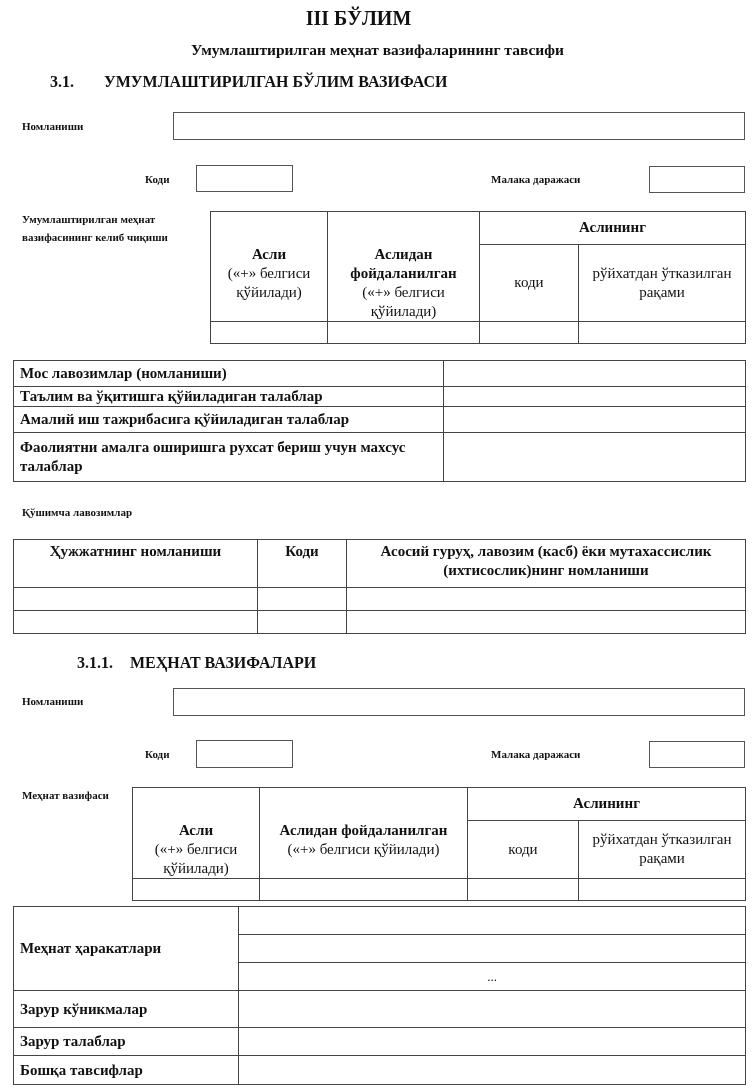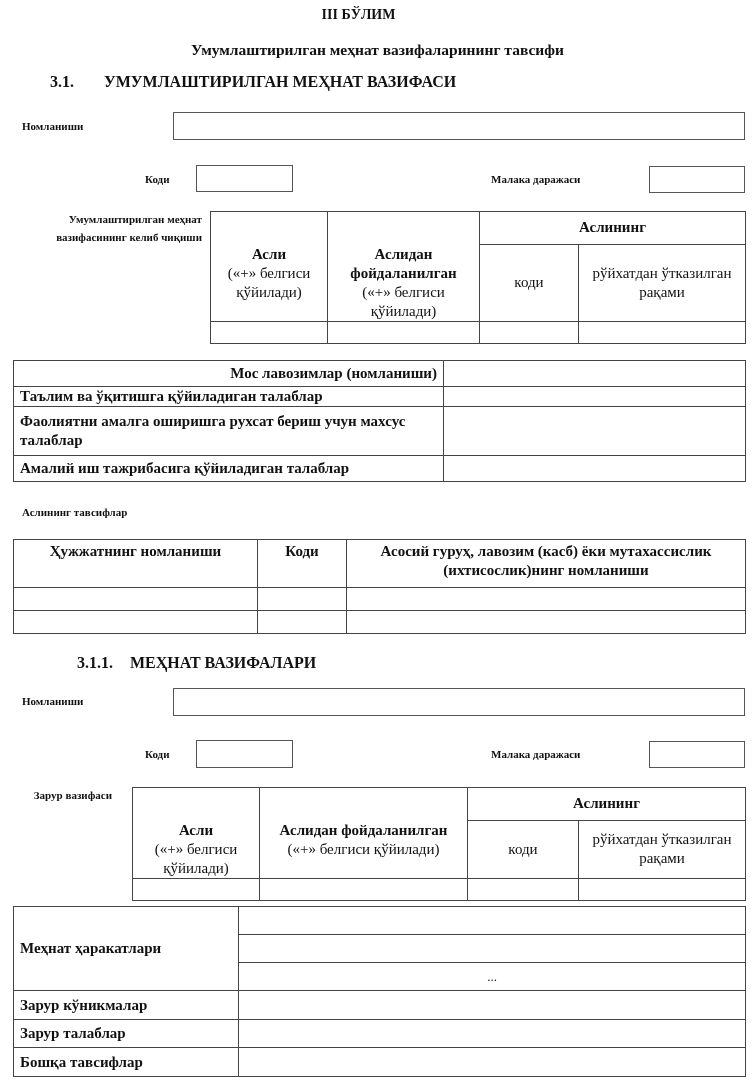--- a/index.html
+++ b/index.html
@@ -1,38 +1,38 @@
 <!DOCTYPE html>
 <html><head>
 <meta charset="utf-8">
 <style>
   html, body { margin: 0; padding: 0; background: #ffffff; }
   body {
     width: 755px; height: 1088px; position: relative; overflow: hidden;
     font-family: "Liberation Serif", "DejaVu Serif", serif; color: #111;
   }
-  .abs { position: absolute; text-align: right; }
-  .title { left: 0; width: 717px; text-align: center; font-size: 14px; font-weight: bold; }
+  .abs { position: absolute; }
+  .title { left: 0; width: 717px; text-align: center; font-size: 20px; font-weight: bold; }
   .subtitle { left: 0; width: 755px; text-align: center; font-size: 15.5px; font-weight: bold; }
   .heading { font-size: 16px; font-weight: bold; }
   .label { font-size: 11px; font-weight: bold; line-height: 18px; }
   .box { border: 1px solid #555; background: #fff; box-sizing: border-box; }
   table { border-collapse: collapse; position: absolute; table-layout: fixed; }
   td { border: 1px solid #444; padding: 0 6px; font-size: 15px; line-height: 19px; vertical-align: middle; box-sizing: border-box; }
   td.c { text-align: center; vertical-align: top; }
   .hb { font-weight: bold; margin-top: 31px; }
 </style>
 </head>
 <body>
 
 <div class="abs title" style="top:7px;">III БЎЛИМ</div>
 <div class="abs subtitle" style="top:41px;">Умумлаштирилган меҳнат вазифаларининг тавсифи</div>
 
 <div class="abs heading" style="top:73px; left:50px;">3.1.</div>
-<div class="abs heading" style="top:73px; left:104px;">УМУМЛАШТИРИЛГАН МЕҲНАТ ВАЗИФАСИ</div>
+<div class="abs heading" style="top:73px; left:104px;">УМУМЛАШТИРИЛГАН БЎЛИМ ВАЗИФАСИ</div>
 
 <div class="abs label" style="top:117px; left:22px;">Номланиши</div>
 <div class="abs box" style="top:112px; left:173px; width:572px; height:28px;"></div>
 
 <div class="abs label" style="top:170px; left:145px;">Коди</div>
 <div class="abs box" style="top:165px; left:196px; width:97px; height:27px;"></div>
 <div class="abs label" style="top:170px; left:491px;">Малака даражаси</div>
 <div class="abs box" style="top:166px; left:649px; width:96px; height:27px;"></div>
 
 <div class="abs label" style="top:210px; left:22px; width:180px;">Умумлаштирилган меҳнат вазифасининг келиб чиқиши</div>
@@ -68,40 +68,40 @@
   </tr>
 </tbody>
   </table>
 
 <table style="top:360px; left:13px; width:732px;">
   <colgroup>
       <col style="width:430px">
       <col style="width:302px">
     </colgroup>
   <tbody>
-      <tr style="height:26px;text-align:right;">
+      <tr style="height:26px;">
     <td class="hb">Мос лавозимлар (номланиши)</td>
     <td></td>
   </tr>
   <tr style="height:16px;">
     <td class="hb">Таълим ва ўқитишга қўйиладиган талаблар</td>
     <td></td>
   </tr>
+  <tr style="height:26px;">
+    <td class="hb">Амалий иш тажрибасига қўйиладиган талаблар</td>
+    <td></td>
+  </tr>
   <tr style="height:49px;">
     <td class="hb">Фаолиятни амалга оширишга рухсат бериш учун махсус талаблар</td>
     <td></td>
   </tr>
-  <tr style="height:26px;">
-    <td class="hb">Амалий иш тажрибасига қўйиладиган талаблар</td>
-    <td></td>
-  </tr>
-</tbody>
-  </table>
-
-<div class="abs label" style="top:503px; left:22px;">Аслининг тавсифлар</div>
+</tbody>
+  </table>
+
+<div class="abs label" style="top:503px; left:22px;">Қўшимча лавозимлар</div>
 
 <table style="top:539px; left:13px; width:732px;padding-left:47px;">
   <colgroup>
       <col style="width:244px">
       <col style="width:89px">
       <col style="width:399px">
     </colgroup>
   <tbody>
       <tr style="height:48px;">
     <td class="c hb" style="padding-top:2px;">Ҳужжатнинг номланиши</td>
@@ -125,21 +125,21 @@
 <div class="abs heading" style="top:654px; left:130px;">МЕҲНАТ ВАЗИФАЛАРИ</div>
 
 <div class="abs label" style="top:692px; left:22px;">Номланиши</div>
 <div class="abs box" style="top:688px; left:173px; width:572px; height:28px;"></div>
 
 <div class="abs label" style="top:745px; left:145px;">Коди</div>
 <div class="abs box" style="top:740px; left:196px; width:97px; height:28px;"></div>
 <div class="abs label" style="top:745px; left:491px;">Малака даражаси</div>
 <div class="abs box" style="top:741px; left:649px; width:96px; height:27px;"></div>
 
-<div class="abs label" style="top:786px; left:22px; width:90px;">Зарур вазифаси</div>
+<div class="abs label" style="top:786px; left:22px; width:90px;">Меҳнат вазифаси</div>
 
 <table style="top:787px; left:132px; width:613px;">
   <colgroup>
       <col style="width:127px">
       <col style="width:208px">
       <col style="width:111px">
       <col style="width:167px">
     </colgroup>
   <tbody>
       <tr style="height:25px;">
@@ -175,21 +175,21 @@
       <tr style="height:28px;">
     <td class="hb" rowspan="3">Меҳнат ҳаракатлари</td>
     <td></td>
   </tr>
   <tr style="height:28px;">
     <td></td>
   </tr>
   <tr style="height:28px;">
     <td style="text-align:center; font-size:13px;">...</td>
   </tr>
-  <tr style="height:29px;">
+  <tr style="height:37px;">
     <td class="hb">Зарур кўникмалар</td>
     <td></td>
   </tr>
   <tr style="height:28px;">
     <td class="hb">Зарур талаблар</td>
     <td></td>
   </tr>
   <tr style="height:29px;">
     <td class="hb">Бошқа тавсифлар</td>
     <td></td>

